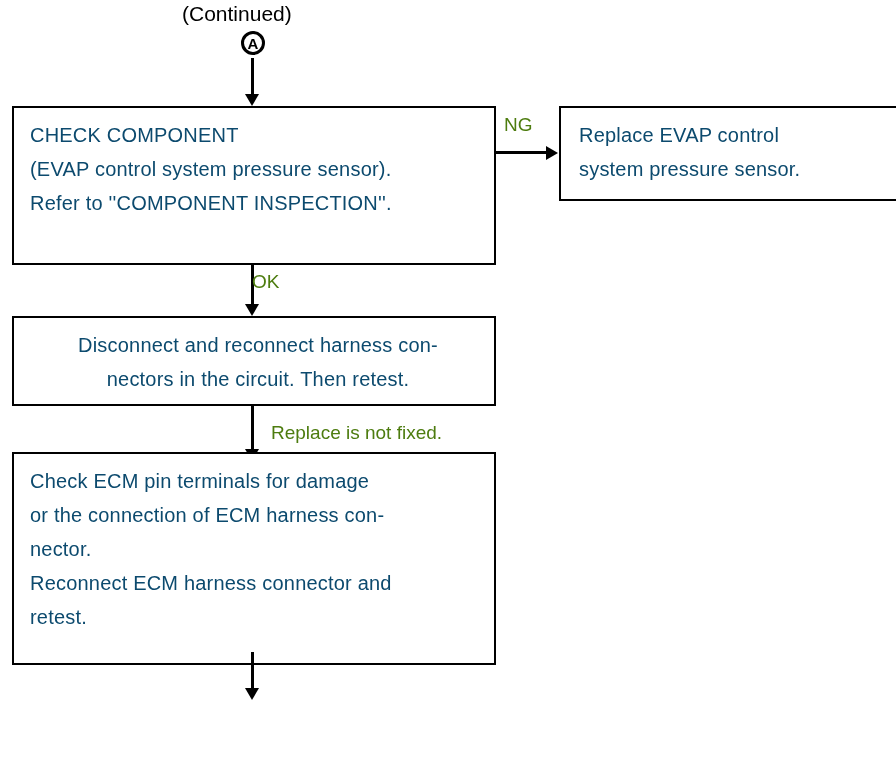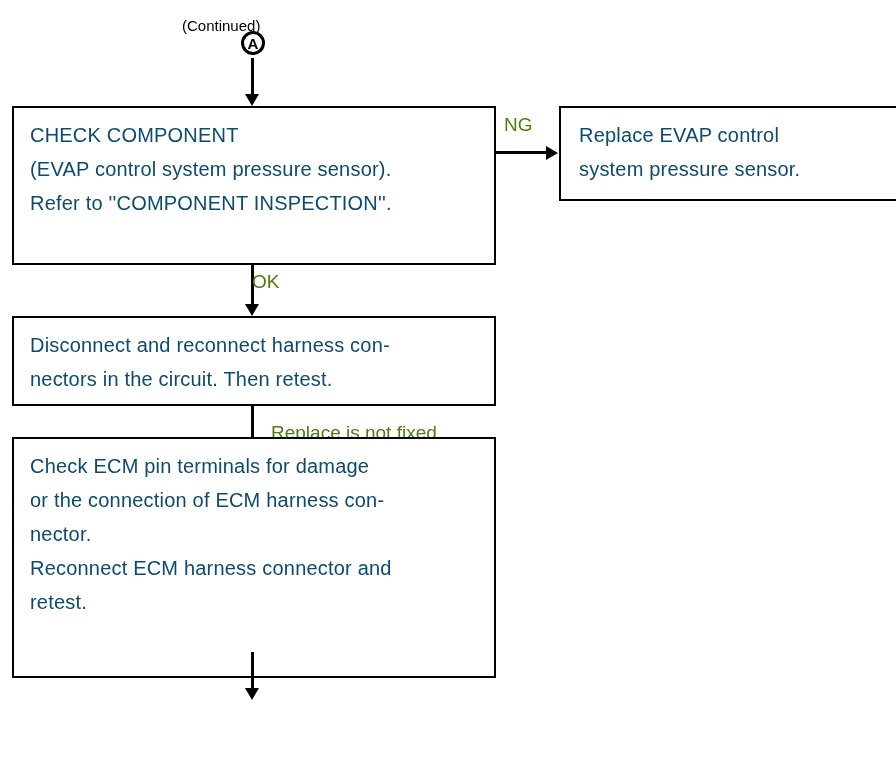--- a/index.html
+++ b/index.html
@@ -75,24 +75,23 @@
     display: flex;
     align-items: center;
     justify-content: center;
     font-size: 15px;
     font-weight: bold;
     line-height: 1;
     background: #ffffff;
   }
   .continued {
     position: absolute;
-    font-size: 15px;
+    font-size: 21px;
     line-height: 24px;
     white-space: nowrap;
-    margin-top: 12px;
   }
   .center-text {
     position: absolute;
     font-size: 20px;
     line-height: 34px;
     text-align: center;
     white-space: nowrap;
   }
 </style>
 </head>
@@ -121,30 +120,30 @@
 
   <div class="box" style="left:559px; top:106px; width:371px; height:95px;">
     <div class="box-text" style="left:18px; top:10px; width:295px;">Replace EVAP control
 system pressure sensor.</div>
   </div>
 
   <div class="vline" style="left:251px; top:265px; height:46px;"></div>
   <div class="arrow-down" style="left:245px; top:304px;"></div>
   <div class="label" style="left:252px; top:271px;">OK</div>
 
-  <div class="box" style="left:12px; top:316px; width:484px; height:90px;">
+  <div class="box" style="left:12px; top:316px; width:484px; height:90px;text-align:center;">
     <div class="box-text" style="left:16px; top:10px; width:456px;">Disconnect and reconnect harness con-
 nectors in the circuit. Then retest.</div>
   </div>
 
   <div class="vline" style="left:251px; top:406px; height:50px;"></div>
   <div class="arrow-down" style="left:245px; top:449px;"></div>
   <div class="label" style="left:271px; top:422px;">Replace is not fixed.</div>
 
-  <div class="box" style="left:12px; top:437px; width:484px; height:241px;">
+  <div class="box" style="left:12px; top:452px; width:484px; height:213px;">
     <div class="box-text" style="left:16px; top:10px; width:456px;">Check ECM pin terminals for damage
 or the connection of ECM harness con-
 nector.
 Reconnect ECM harness connector and
 retest.</div>
   </div>
 
   <div class="vline" style="left:251px; top:652px; height:44px;"></div>
   <div class="arrow-down" style="left:245px; top:688px;"></div>
 

